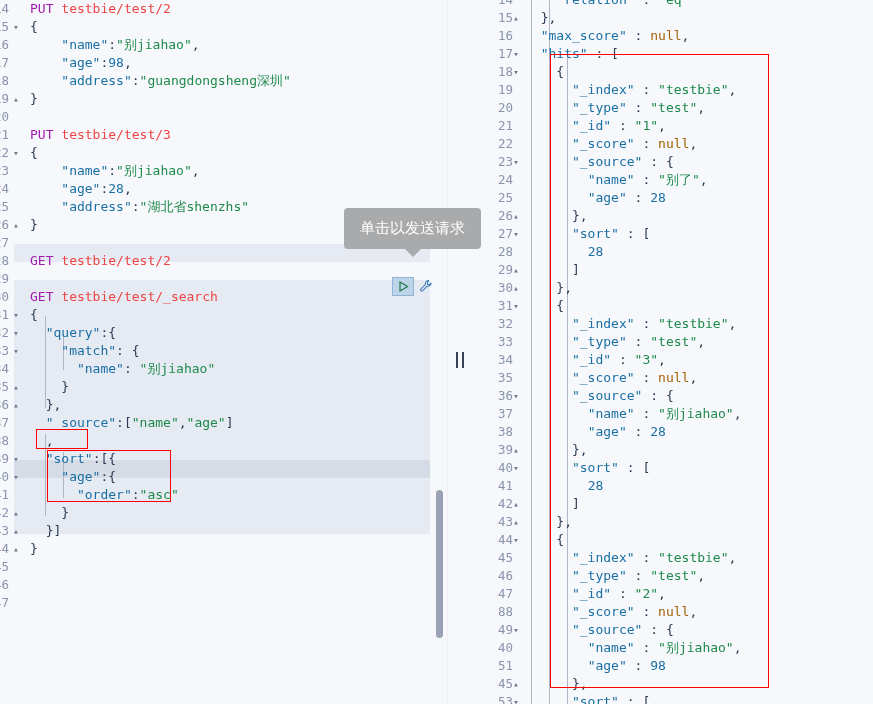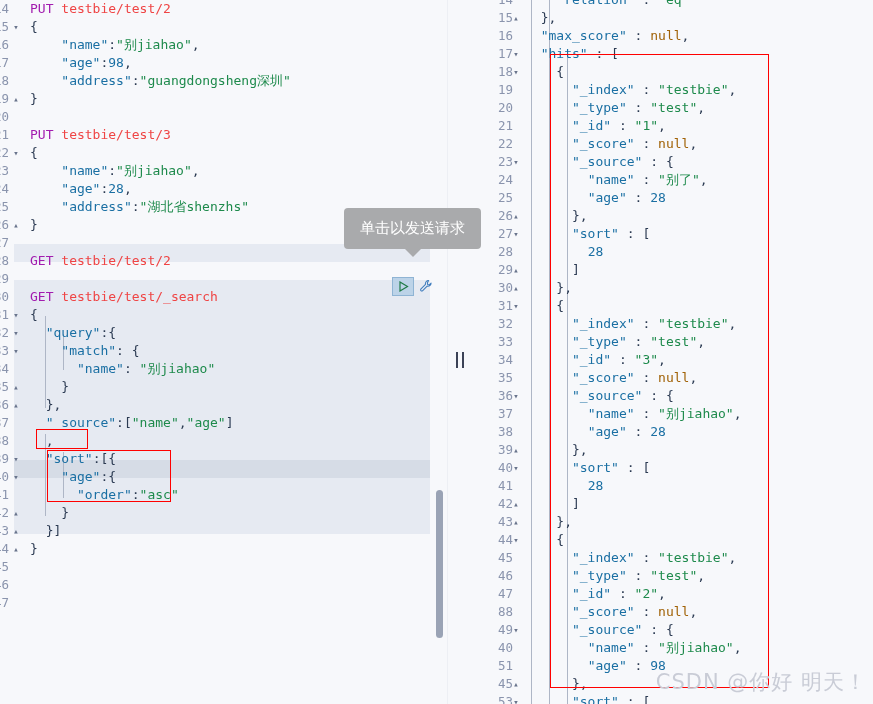--- a/index.html
+++ b/index.html
@@ -294,21 +294,20 @@
         <div class="fc">▾</div>
         <div class="fc"></div>
         <div class="fc"></div>
         <div class="fc">▴</div>
         <div class="fc">▾</div>
       </div>
     <div class="code" id="codeR" style="left: 55px; right: 0px; top: -9px;"><div class="ln">    <span class="k-key">"relation"</span> : <span class="k-str">"eq"</span></div><div class="ln">  },</div><div class="ln">  <span class="k-key">"max_score"</span> : <span class="k-null">null</span>,</div><div class="ln">  <span class="k-key">"hits"</span> : [</div><div class="ln">    {</div><div class="ln">      <span class="k-key">"_index"</span> : <span class="k-str">"testbie"</span>,</div><div class="ln">      <span class="k-key">"_type"</span> : <span class="k-str">"test"</span>,</div><div class="ln">      <span class="k-key">"_id"</span> : <span class="k-str">"1"</span>,</div><div class="ln">      <span class="k-key">"_score"</span> : <span class="k-null">null</span>,</div><div class="ln">      <span class="k-key">"_source"</span> : {</div><div class="ln">        <span class="k-key">"name"</span> : <span class="k-str">"别了"</span>,</div><div class="ln">        <span class="k-key">"age"</span> : <span class="k-num">28</span></div><div class="ln">      },</div><div class="ln">      <span class="k-key">"sort"</span> : [</div><div class="ln">        <span class="k-num">28</span></div><div class="ln">      ]</div><div class="ln">    },</div><div class="ln">    {</div><div class="ln">      <span class="k-key">"_index"</span> : <span class="k-str">"testbie"</span>,</div><div class="ln">      <span class="k-key">"_type"</span> : <span class="k-str">"test"</span>,</div><div class="ln">      <span class="k-key">"_id"</span> : <span class="k-str">"3"</span>,</div><div class="ln">      <span class="k-key">"_score"</span> : <span class="k-null">null</span>,</div><div class="ln">      <span class="k-key">"_source"</span> : {</div><div class="ln">        <span class="k-key">"name"</span> : <span class="k-str">"别jiahao"</span>,</div><div class="ln">        <span class="k-key">"age"</span> : <span class="k-num">28</span></div><div class="ln">      },</div><div class="ln">      <span class="k-key">"sort"</span> : [</div><div class="ln">        <span class="k-num">28</span></div><div class="ln">      ]</div><div class="ln">    },</div><div class="ln">    {</div><div class="ln">      <span class="k-key">"_index"</span> : <span class="k-str">"testbie"</span>,</div><div class="ln">      <span class="k-key">"_type"</span> : <span class="k-str">"test"</span>,</div><div class="ln">      <span class="k-key">"_id"</span> : <span class="k-str">"2"</span>,</div><div class="ln">      <span class="k-key">"_score"</span> : <span class="k-null">null</span>,</div><div class="ln">      <span class="k-key">"_source"</span> : {</div><div class="ln">        <span class="k-key">"name"</span> : <span class="k-str">"别jiahao"</span>,</div><div class="ln">        <span class="k-key">"age"</span> : <span class="k-num">98</span></div><div class="ln">      },</div><div class="ln">      <span class="k-key">"sort"</span> : [</div></div>
 
     <div class="anno" style="left:80px;top:54px;width:219px;height:634px;"></div>
 
-    <div class="watermark">CSDN @你好 明天！</div>
   </div>
 
   <div class="tooltip" style="left:344px;top:208px;">
     <span>单击以发送请求</span>
     <span class="tail"></span>
   </div>
 
 </div>
 
 </body></html>

